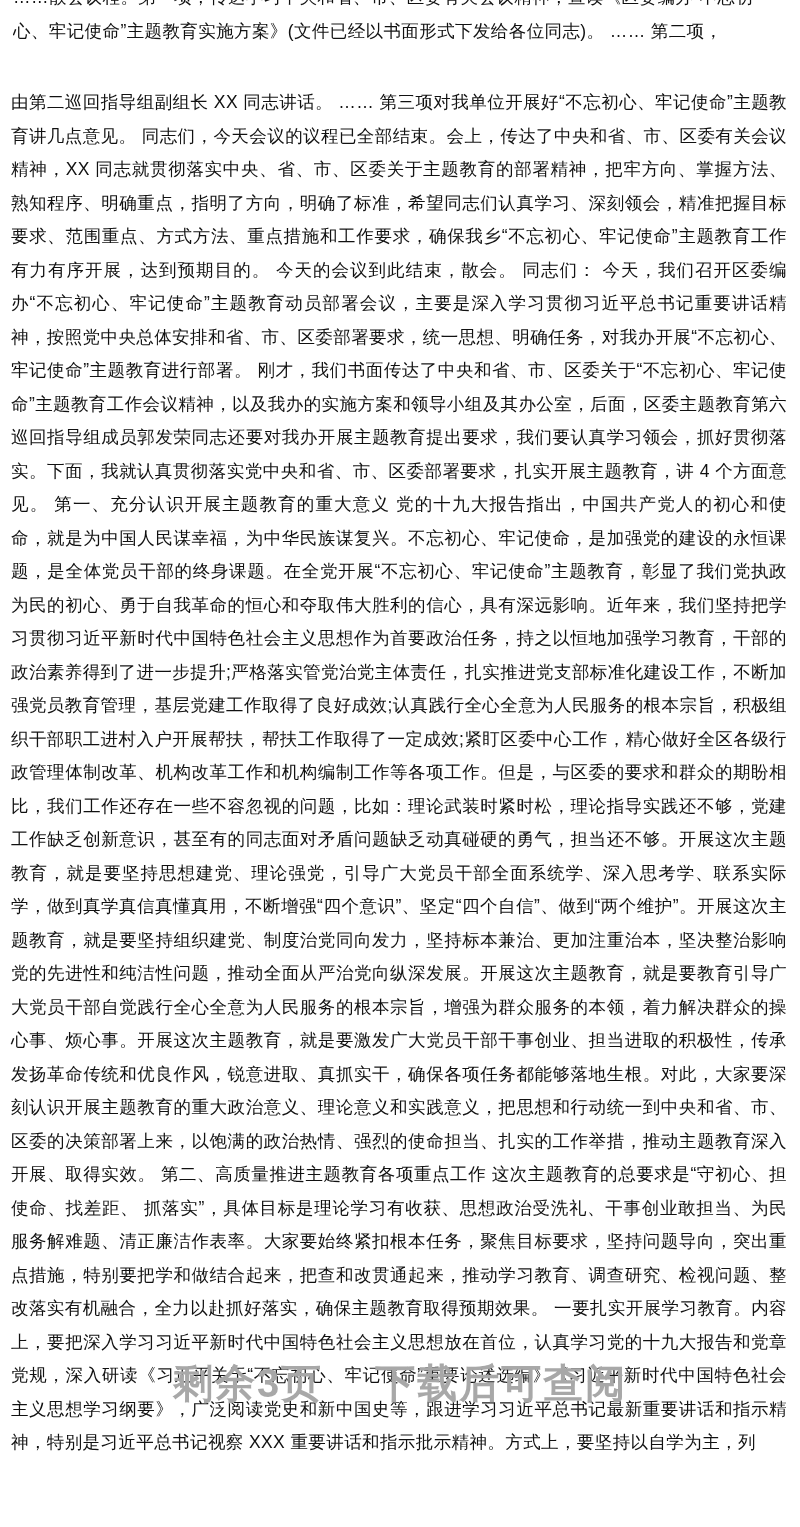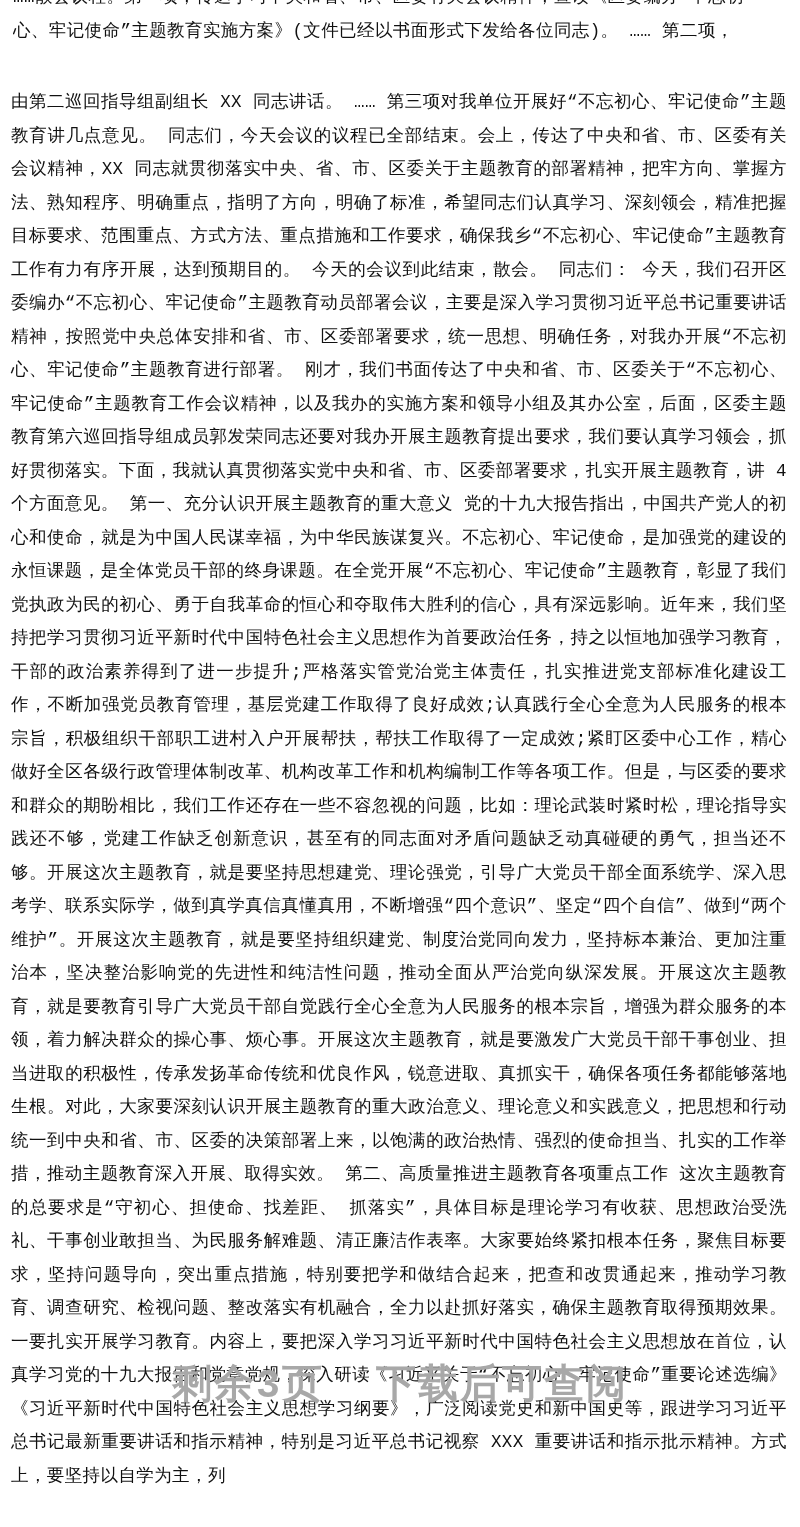--- a/index.html
+++ b/index.html
@@ -8,21 +8,20 @@
       background: #ffffff;
       font-family: "Liberation Sans", "DejaVu Sans", sans-serif;
     }
     .page {
       position: relative;
       width: 800px;
       height: 1527px;
       background: #ffffff;
       overflow: hidden;
       margin: 0 auto;
-      font-family: Liberation Mono, monospace;
     }
     .doc-text {
       color: #111111;
       font-size: 17.5px;
       line-height: 33.5px;
       letter-spacing: 0.4px;
     }
     .clipped-header {
       position: absolute;
       left: 13px;

